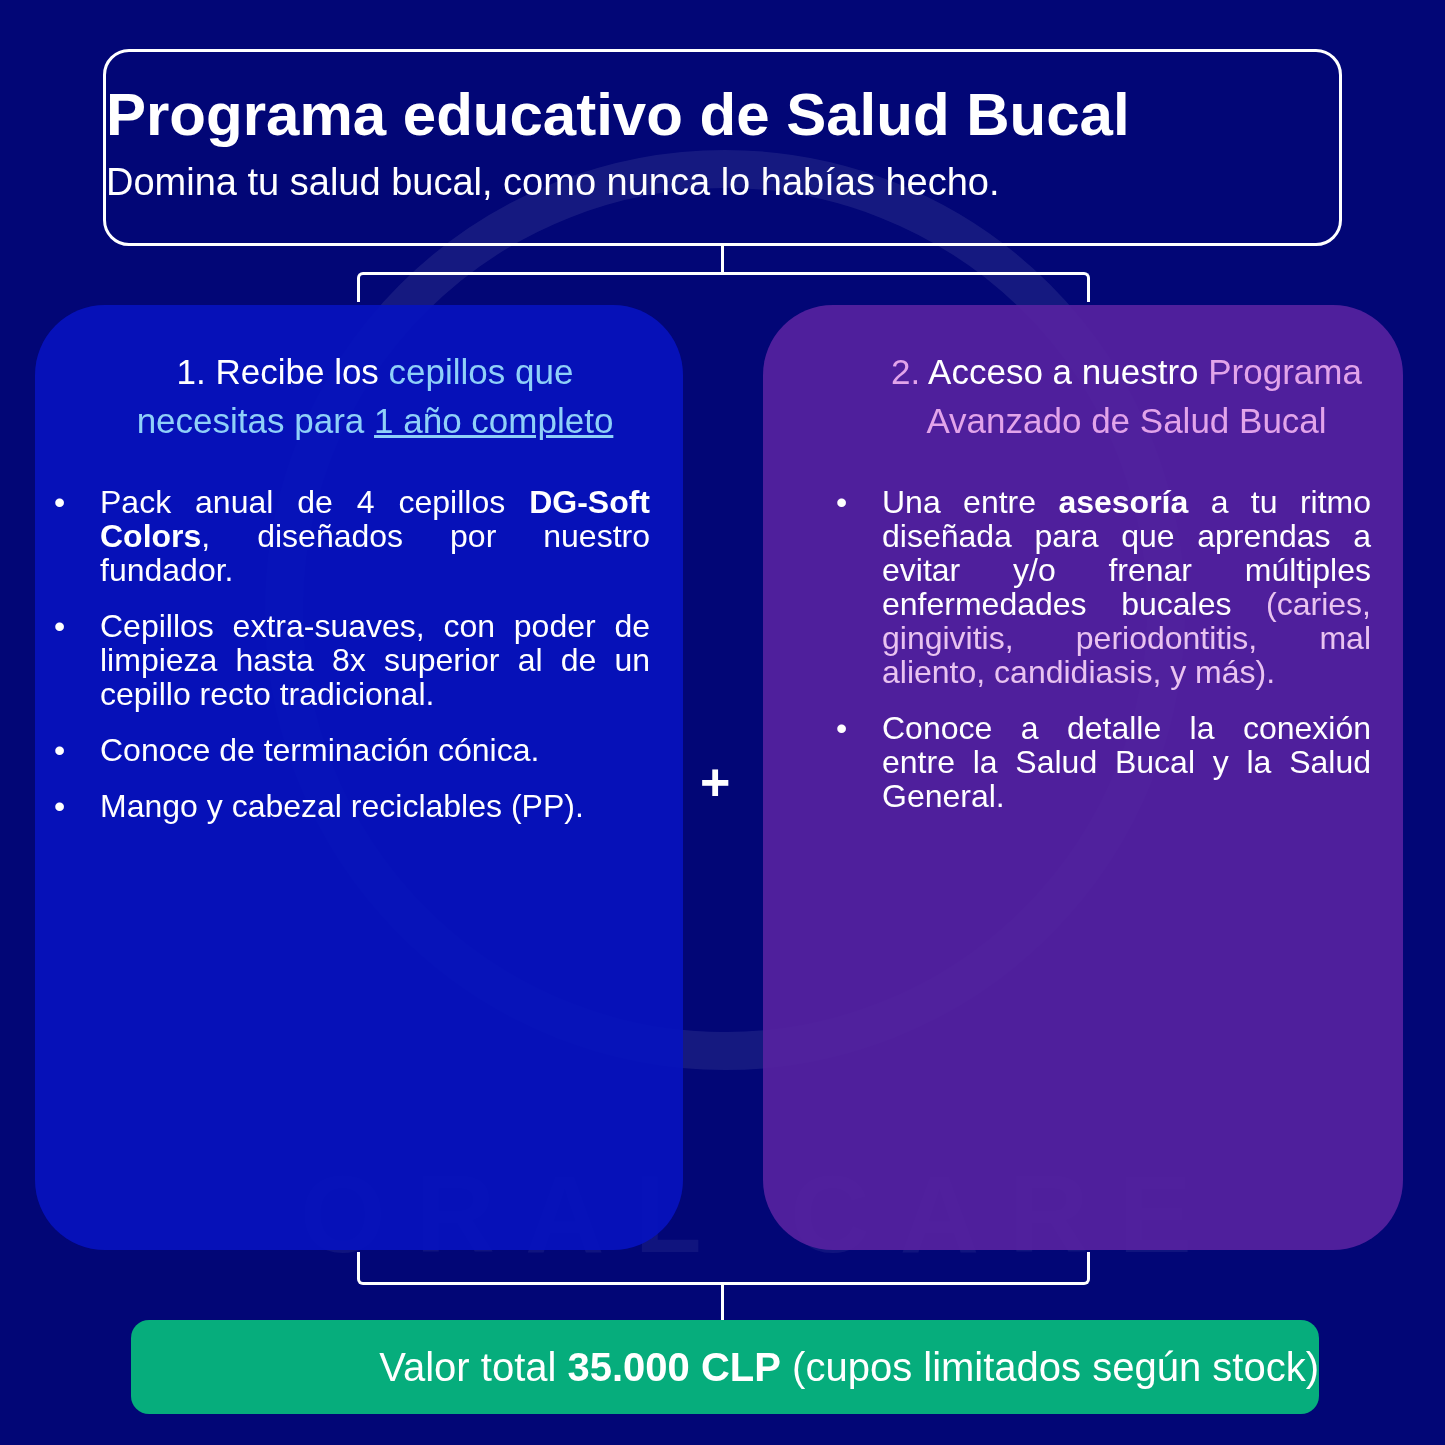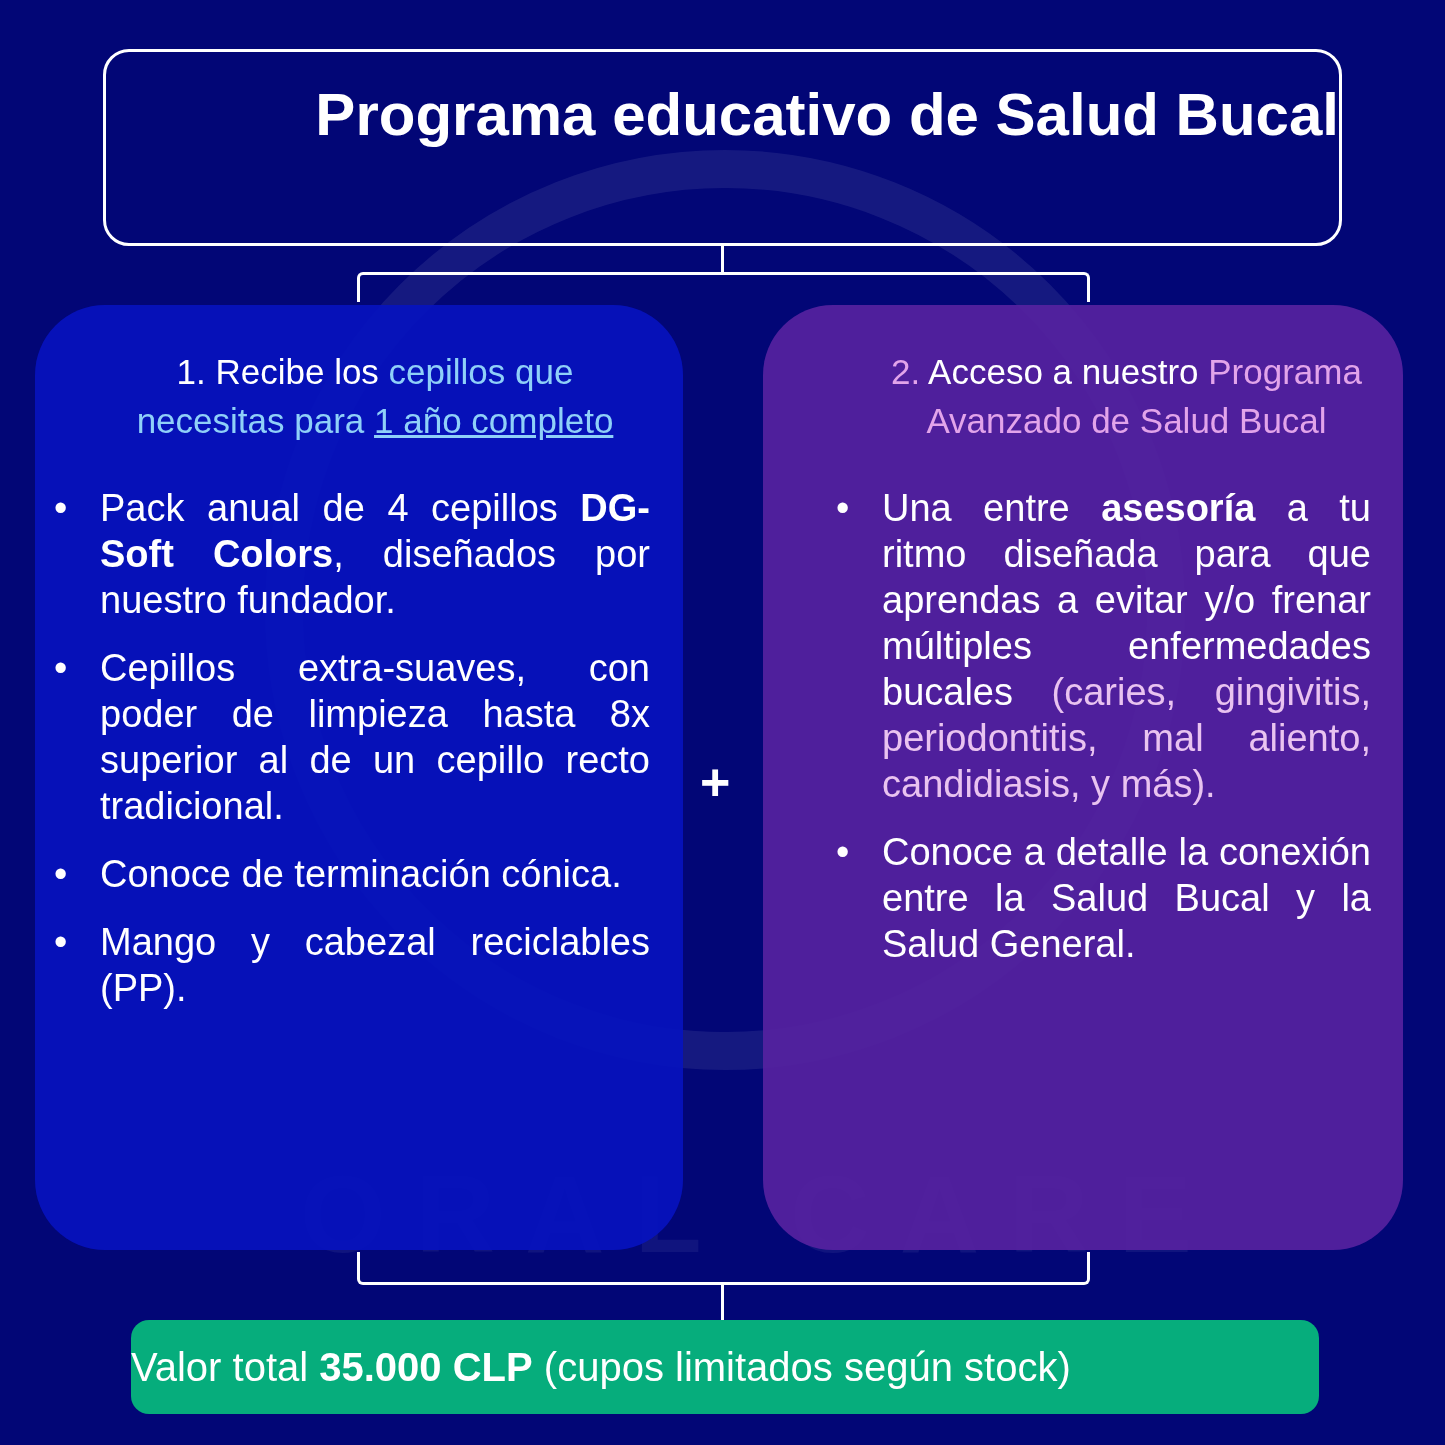--- a/index.html
+++ b/index.html
@@ -1,47 +1,48 @@
 <!DOCTYPE html>
 <html><head>
 <meta charset="utf-8">
 <style>
   html,body{margin:0;padding:0;}
   body{width:1445px;height:1445px;background:#020676;position:relative;overflow:hidden;font-family:"Liberation Sans","DejaVu Sans",sans-serif;color:#fff;}
   .wm-ring{position:absolute;left:265px;top:150px;width:920px;height:920px;border-radius:50%;border:38px solid rgba(255,255,255,0.08);box-sizing:border-box;}
   .wm-text{position:absolute;left:300px;top:1150px;font-size:110px;font-weight:bold;letter-spacing:30px;color:rgba(255,255,255,0.06);}
-  .header{position:absolute;left:103px;top:49px;width:1239px;height:197px;border:3px solid #fff;border-radius:26px;box-sizing:border-box;text-align:right;}
+  .header{position:absolute;left:103px;top:49px;width:1239px;height:197px;border:3px solid #fff;border-radius:26px;box-sizing:border-box;text-align:left;}
   .header h1{margin:28px 0 0 0;font-size:60px;font-weight:bold;}
   .header p{margin:12px 0 0 0;font-size:38px;}
   .bracket-top{position:absolute;left:357px;top:272px;width:733px;height:30px;border:3px solid #fff;border-bottom:none;border-radius:6px 6px 0 0;box-sizing:border-box;}
   .bracket-top-stem{position:absolute;left:721px;top:246px;width:3px;height:27px;background:#fff;}
   .bracket-bot{position:absolute;left:357px;top:1252px;width:733px;height:33px;border:3px solid #fff;border-top:none;border-radius:0 0 6px 6px;box-sizing:border-box;}
   .bracket-bot-stem{position:absolute;left:721px;top:1285px;width:3px;height:35px;background:#fff;}
   .card{position:absolute;top:305px;height:945px;border-radius:70px;box-sizing:border-box;}
   .card-left{left:35px;width:648px;background:rgba(6,18,190,0.92);padding:42px 33px 0 65px;}
   .card-right{left:763px;width:640px;background:rgba(86,34,160,0.92);padding:42px 32px 0 119px;}
   .card h2{margin:0 0 40px 0;text-align:center;font-size:35px;line-height:49px;font-weight:normal;}
   .hl-blue{color:#8fd0f8;}
   .hl-pink{color:#e2a4ea;}
   .u{text-decoration:underline;}
   ul{margin:0;padding:0;list-style:none;}
-  li{position:relative;font-size:38px;line-height:46px;text-align:justify;margin-bottom:22px;}
+  li{position:relative;font-size:32px;line-height:34px;text-align:justify;margin-bottom:22px;}
   li::before{content:"•";position:absolute;left:-46px;top:0;}
   .soft-pink{color:#e9c3f0;}
   .plus{position:absolute;left:700px;top:752px;font-size:52px;font-weight:bold;}
-  .price{position:absolute;left:131px;top:1320px;width:1188px;height:94px;background:#06ad7c;border-radius:18px;text-align:left;font-size:40px;line-height:94px;}
+  .price{position:absolute;left:131px;top:1320px;width:1188px;height:94px;background:#06ad7c;border-radius:18px;text-align:right;font-size:40px;line-height:94px;}
 </style>
 </head>
 <body>
 
 <div class="wm-ring"></div>
 <div class="wm-text">ORAL CARE</div>
 
 <div class="header">
   <h1>Programa educativo de Salud Bucal</h1>
+  <p>Domina tu salud bucal, como nunca lo habías hecho.</p>
 </div>
 
 <div class="bracket-top-stem"></div>
 <div class="bracket-top"></div>
 
 <div class="card card-left">
   <h2><span>1. Recibe los </span><span class="hl-blue">cepillos que necesitas para </span><span class="hl-blue u">1 año completo</span></h2>
   <ul>
     <li><span>Pack anual de 4 cepillos </span><b>DG-Soft Colors</b><span>, diseñados por nuestro fundador.</span></li>
     <li>Cepillos extra-suaves, con poder de limpieza hasta 8x superior al de un cepillo recto tradicional.</li>

